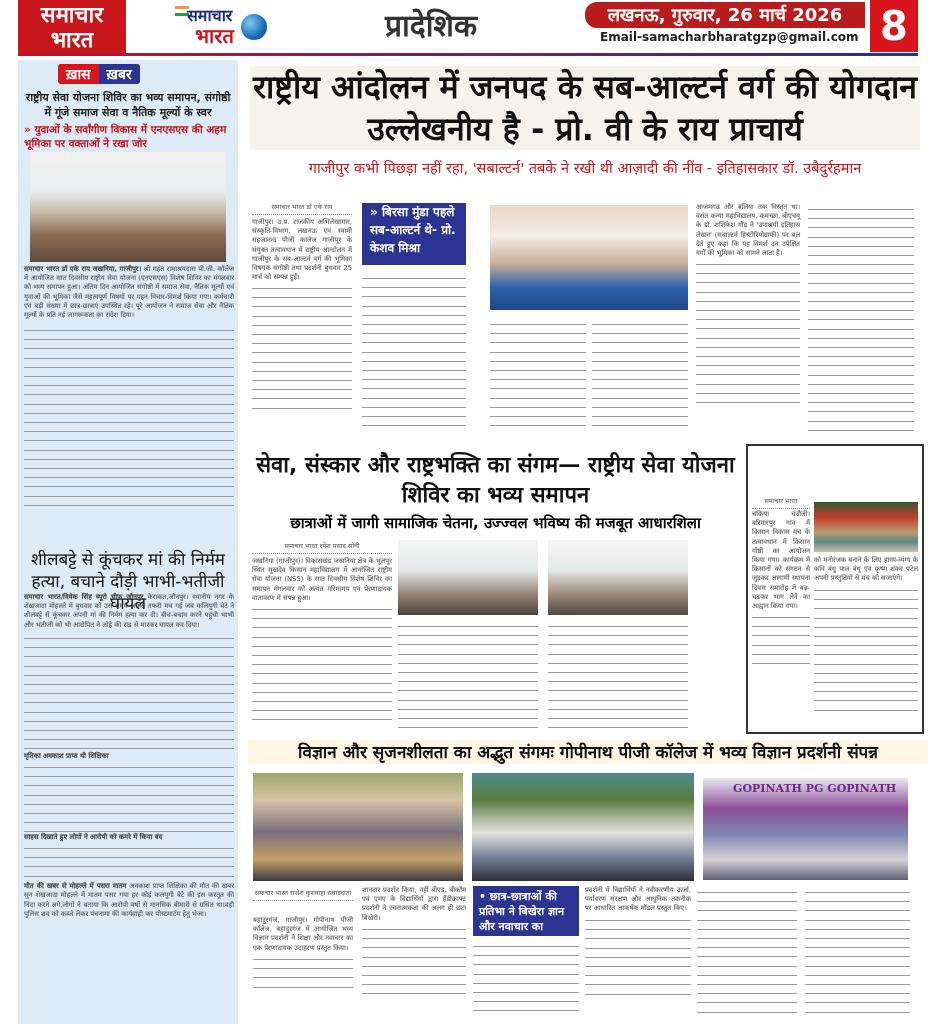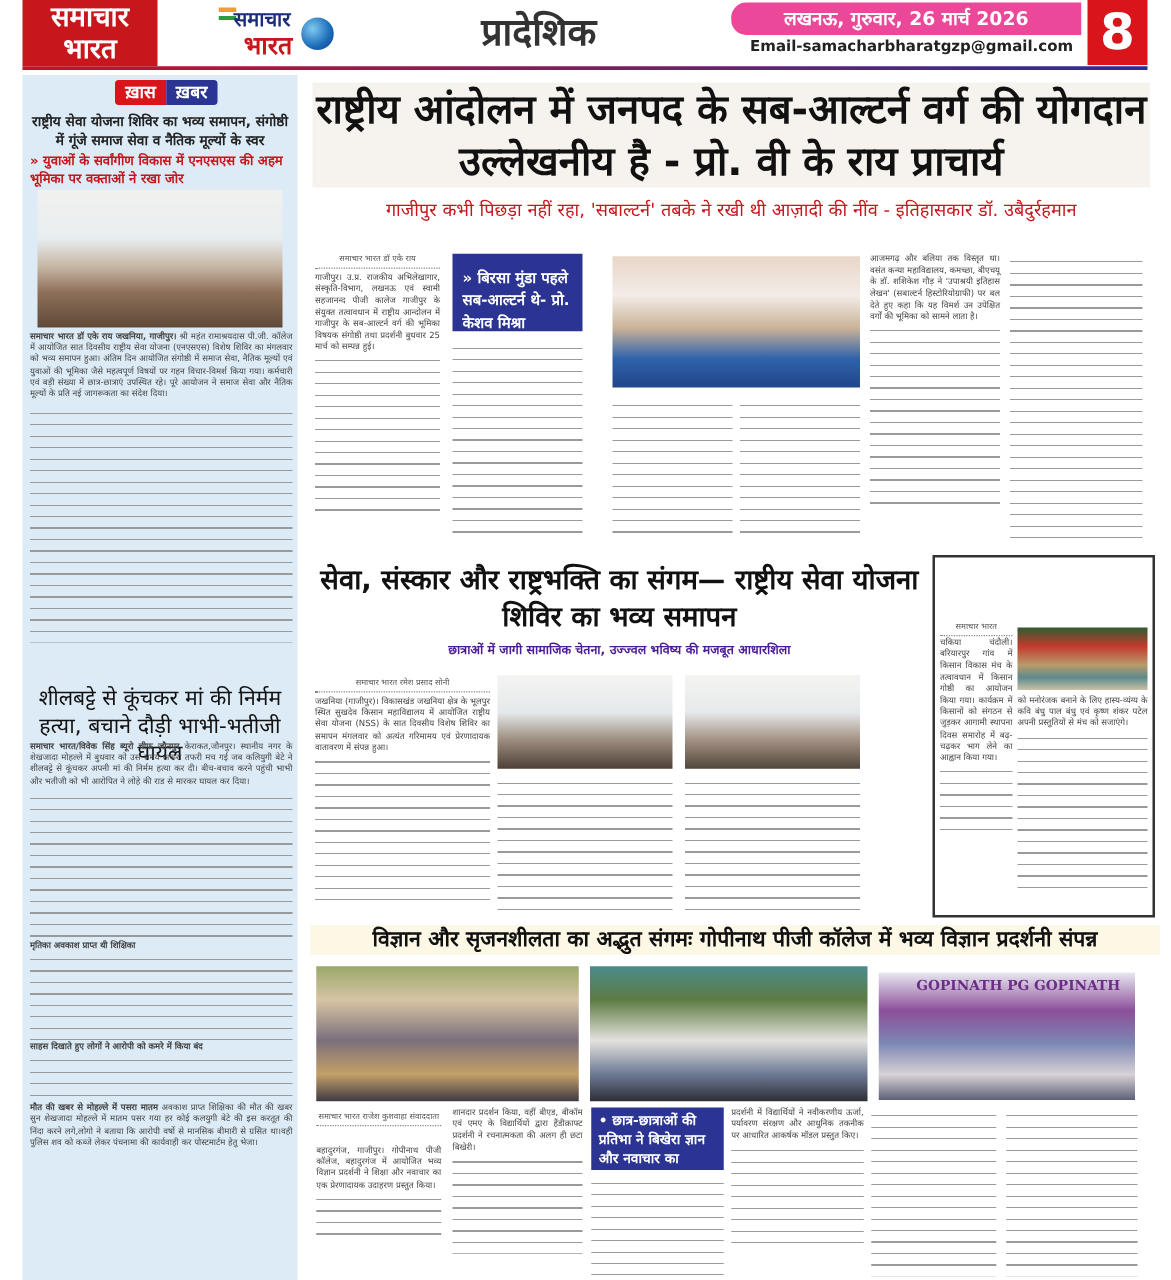--- a/index.html
+++ b/index.html
@@ -6,43 +6,43 @@
 body{width:937px;height:1024px;background:#fff;font-family:"DejaVu Sans",sans-serif;position:relative;overflow:hidden;color:#222}
 .mast{position:absolute;left:0;top:0;width:937px;height:56px;background:#fff}
 .mast-bar{position:absolute;left:18px;top:53px;width:900px;height:3px;background:linear-gradient(90deg,#c2142b,#2b2f8f)}
 .logo1{position:absolute;left:18px;top:0;width:108px;height:53px;background:#c8161d;color:#fff;font-weight:bold;font-size:22px;line-height:25px;text-align:center;padding-top:2px}
 .logo2{position:absolute;left:175px;top:4px;width:100px;height:45px}
 .logo2 .t1{position:absolute;left:12px;top:0;font-size:16px;font-weight:bold;color:#1d2c7a}
 .logo2 .t2{position:absolute;left:20px;top:18px;font-size:20px;font-weight:bold;color:#c8161d}
 .logo2 .globe{position:absolute;left:66px;top:10px;width:26px;height:26px;border-radius:50%;background:radial-gradient(circle at 35% 35%,#7ec9f0,#1b6ab8 60%,#0f3f80);}
 .logo2 .flag{position:absolute;left:0;top:2px;width:14px;height:10px;background:linear-gradient(#f39c34 33%,#fff 33% 66%,#2e9b43 66%)}
 .section-title{position:absolute;left:385px;top:4px;font-size:30px;font-weight:bold;color:#333}
-.date-box{position:absolute;left:585px;top:2px;width:280px;height:26px;background:#ec4899;border-radius:12px 0 0 12px;color:#fff;font-weight:bold;font-size:15px;text-align:center;line-height:26px}
+.date-box{position:absolute;left:585px;top:2px;width:280px;height:26px;background:#b91c1c;border-radius:12px 0 0 12px;color:#fff;font-weight:bold;font-size:18px;text-align:center;line-height:26px}
 .email{position:absolute;left:600px;top:30px;font-size:12px;font-weight:bold;color:#222}
 .pageno{position:absolute;left:870px;top:0;width:48px;height:52px;background:#d9141b;color:#fff;font-size:40px;font-weight:bold;text-align:center;line-height:52px}
 .left-col{position:absolute;left:18px;top:60px;width:220px;height:964px;background:#dcebf6}
-.khaas{position:absolute;left:40px;top:4px;width:150px;height:20px;display:flex;justify-content:center}
+.khaas{position:absolute;left:40px;top:4px;width:150px;height:20px;display:flex;}
 .khaas span{font-size:14px;font-weight:bold;color:#fff;padding:0 8px;line-height:20px}
 .khaas .a{background:#d9141b;border-radius:3px 0 0 3px}
 .khaas .b{background:#2b3492;border-radius:0 3px 3px 0}
 .lc-head{position:absolute;left:4px;top:30px;width:212px;font-size:11px;font-weight:bold;text-align:center;line-height:15px;color:#222}
 .lc-sub{position:absolute;left:6px;top:62px;width:208px;font-size:10.5px;font-weight:bold;color:#c8161d;line-height:14px}
 .photo{position:absolute;overflow:hidden}
 .lc-photo{left:12px;top:92px;width:196px;height:110px;background:linear-gradient(180deg,#f1f1ef 0%,#e8eef0 35%,#c9b8a6 55%,#8d6e58 75%,#5f4a3a 100%)}
 .body-text{position:absolute;font-size:6.8px;line-height:9.2px;color:#444;text-align:justify}
 .lc-text1{left:6px;top:205px;width:210px;height:280px}
 .lc-h2{position:absolute;left:4px;top:488px;width:212px;font-size:17px;font-weight:normal;text-align:center;line-height:22px;color:#111}
 .lc-text2{left:6px;top:533px;width:210px;height:425px}
 .main-head{position:absolute;left:250px;top:66px;width:670px;font-size:32px;font-weight:bold;line-height:42px;text-align:center;color:#111;background:#f6f3ee}
 .main-sub{position:absolute;left:250px;top:157px;width:670px;font-size:14.5px;font-weight:normal;color:#c8161d;text-align:center}
 .byline{position:absolute;font-size:6.5px;color:#555;text-align:center;border-bottom:1px dotted #888;padding-bottom:3px}
-.quote-box{position:absolute;left:362px;top:203px;width:104px;height:62px;background:#2b3492;color:#fff;font-size:12px;font-weight:bold;line-height:18px;padding:10px 8px}
+.quote-box{position:absolute;left:362px;top:203px;width:104px;height:62px;background:#2b3492;color:#fff;font-size:12px;font-weight:bold;line-height:18px;padding:0 8px}
 .big-photo{left:490px;top:205px;width:198px;height:105px;background:linear-gradient(180deg,#e9d6c9 0%,#f3ece6 30%,#c9b297 55%,#2f63ac 78%,#20458a 100%)}
 .sec2-head{position:absolute;left:248px;top:450px;width:495px;font-size:22px;font-weight:bold;line-height:30px;text-align:center;color:#111}
-.sec2-sub{position:absolute;left:248px;top:512px;width:495px;font-size:10px;font-weight:bold;color:#4c1d95;text-align:center}
+.sec2-sub{position:absolute;left:248px;top:512px;width:495px;font-size:15px;font-weight:bold;color:#000000;text-align:center}
 .sec2-p1{left:398px;top:540px;width:140px;height:75px;background:linear-gradient(180deg,#f4f4f2 0%,#e5e9ea 40%,#9b8a7c 70%,#4d4038 100%)}
 .sec2-p2{left:548px;top:540px;width:140px;height:75px;background:linear-gradient(180deg,#f4f4f2 0%,#e6e9ea 40%,#a28f80 70%,#52463d 100%)}
 .kisan-box{position:absolute;left:746px;top:444px;width:178px;height:290px;border:2px solid #333;background:#fff}
 .kisan-head{position:absolute;left:4px;top:4px;width:168px;font-size:13px;font-weight:bold;line-height:20px;text-align:center;color:#111}
 .kisan-photo{left:66px;top:56px;width:104px;height:50px;background:linear-gradient(180deg,#2f5c31 0%,#c43a2d 30%,#b99b6b 60%,#5e8a8c 80%,#c9c0a8 100%)}
 .sec3-head{position:absolute;left:248px;top:740px;width:680px;font-size:17px;font-weight:bold;color:#111;text-align:center;background:#fdf7e6;line-height:24px}
 .s3-p1{left:253px;top:773px;width:210px;height:108px;background:linear-gradient(180deg,#9aa86a 0%,#d7c4a4 25%,#7b6f7c 55%,#c4a068 80%,#3e3a42 100%)}
 .s3-p2{left:472px;top:773px;width:222px;height:108px;background:linear-gradient(180deg,#4a8c8a 0%,#5e7b42 25%,#e4e2de 55%,#6d7a94 80%,#2f2e36 100%)}
 .s3-p3{left:703px;top:778px;width:205px;height:102px;background:linear-gradient(180deg,#e8e8f0 0%,#8c4f9a 30%,#7c86b3 55%,#d8d2d6 80%,#5d6078 100%)}
 .s3-p3 .gpc{position:absolute;left:30px;top:4px;font-family:"DejaVu Serif",serif;font-size:11px;color:#6b2c86;font-weight:bold}

